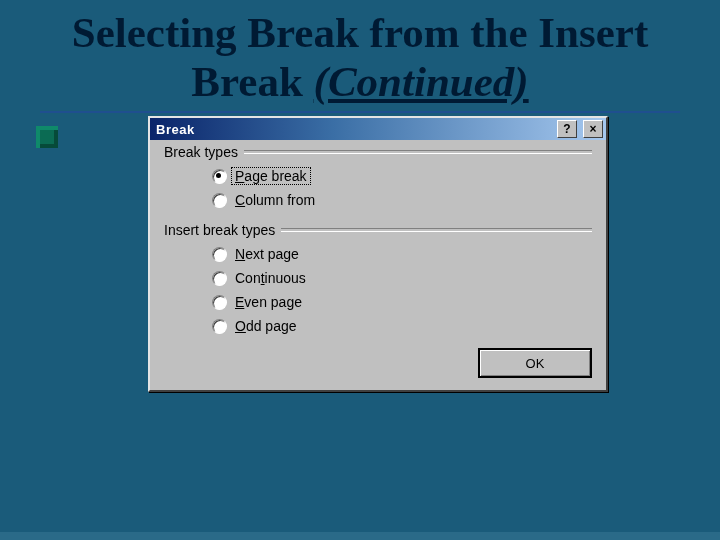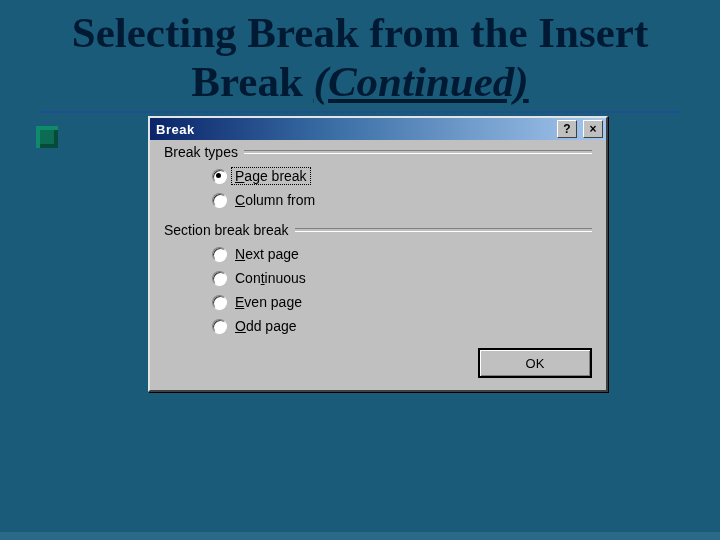--- a/index.html
+++ b/index.html
@@ -213,21 +213,21 @@
           <span class="radio-circle checked"></span>
           <span class="radio-label focus-box"><span></span><span class="u">P</span><span>age break</span></span>
         </div>
         <div class="radio-row">
           <span class="radio-circle"></span>
           <span class="radio-label"><span></span><span class="u">C</span><span>olumn from</span></span>
         </div>
       </div>
 
       <div class="group-row">
-        <span class="group-label">Section break break</span>
+        <span class="group-label">Insert break types</span>
         <span class="group-line"></span>
       </div>
       <div class="radios">
         <div class="radio-row">
           <span class="radio-circle"></span>
           <span class="radio-label"><span></span><span class="u">N</span><span>ext page</span></span>
         </div>
         <div class="radio-row">
           <span class="radio-circle"></span>
           <span class="radio-label"><span>Con</span><span class="u">t</span><span>inuous</span></span>

